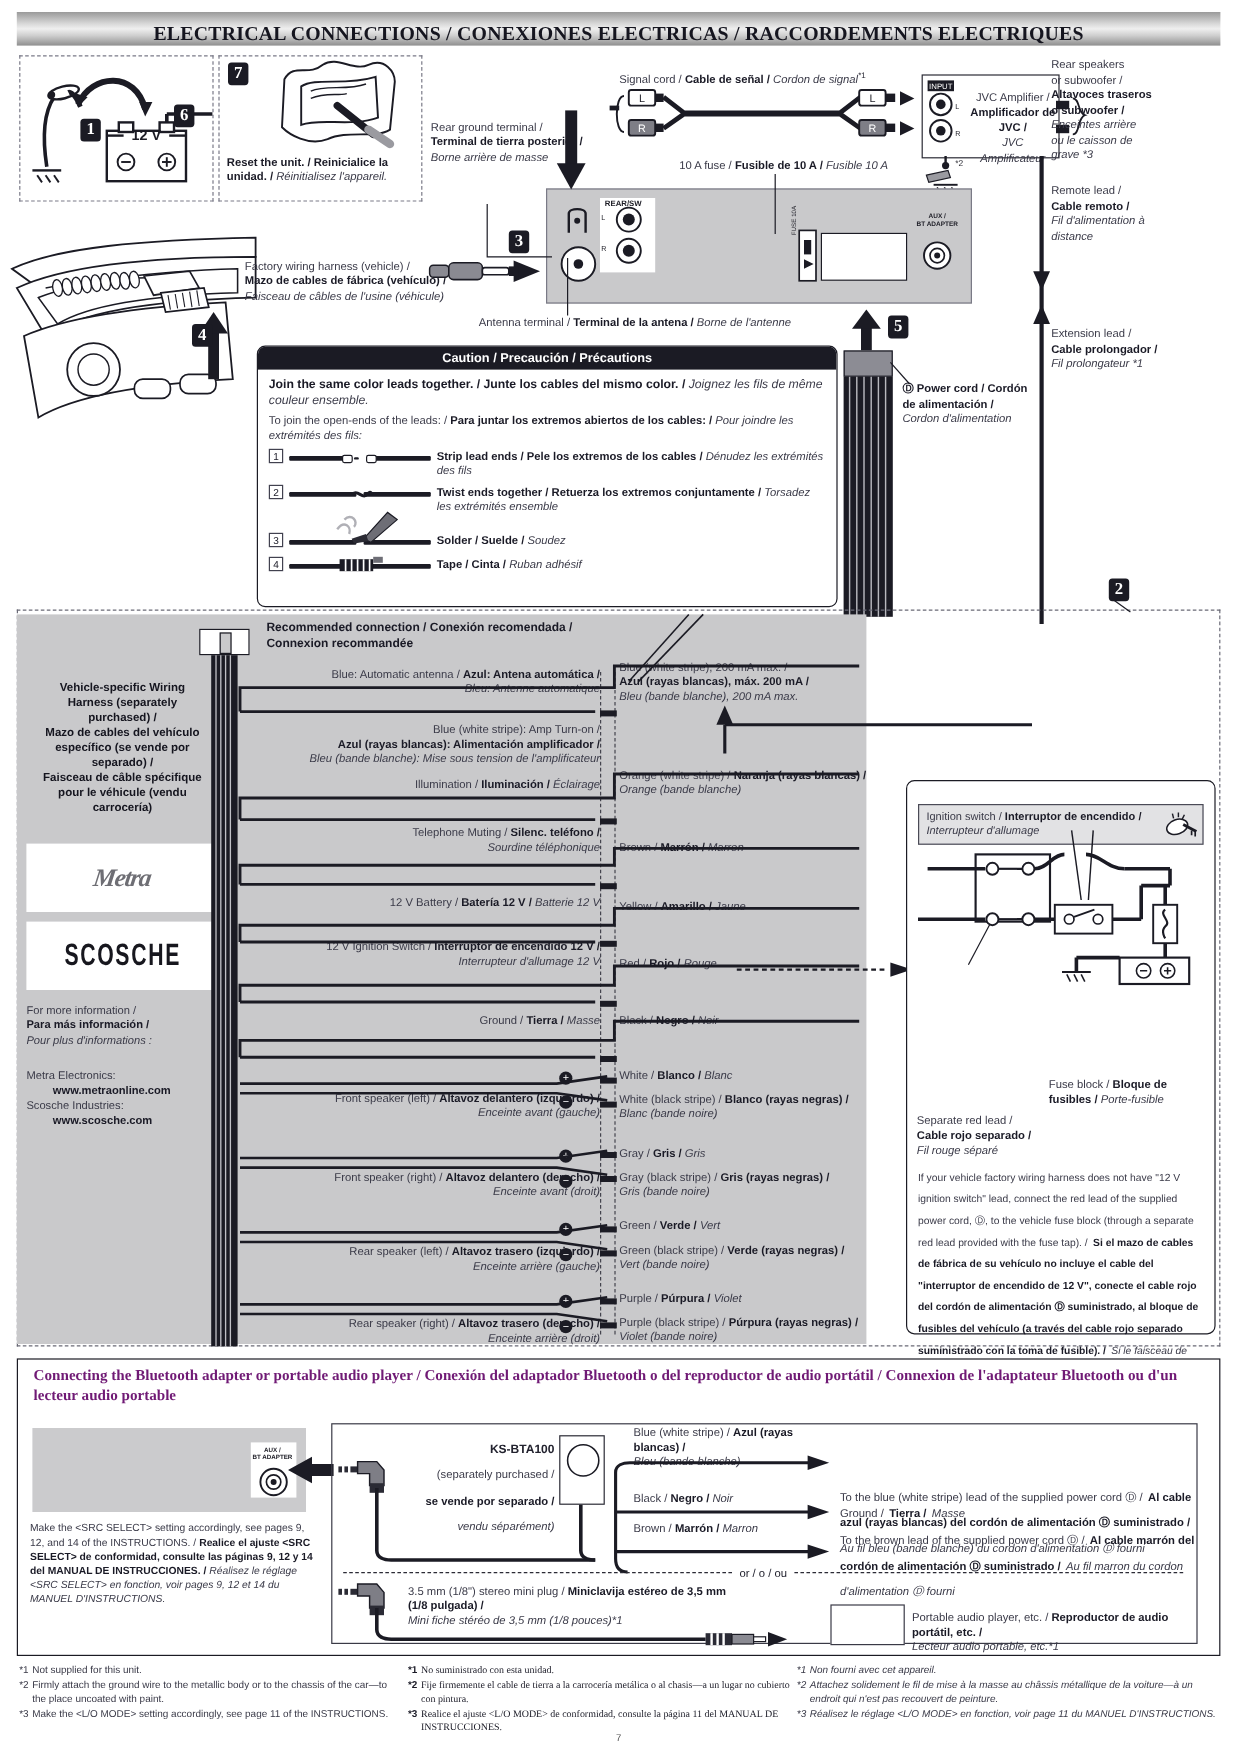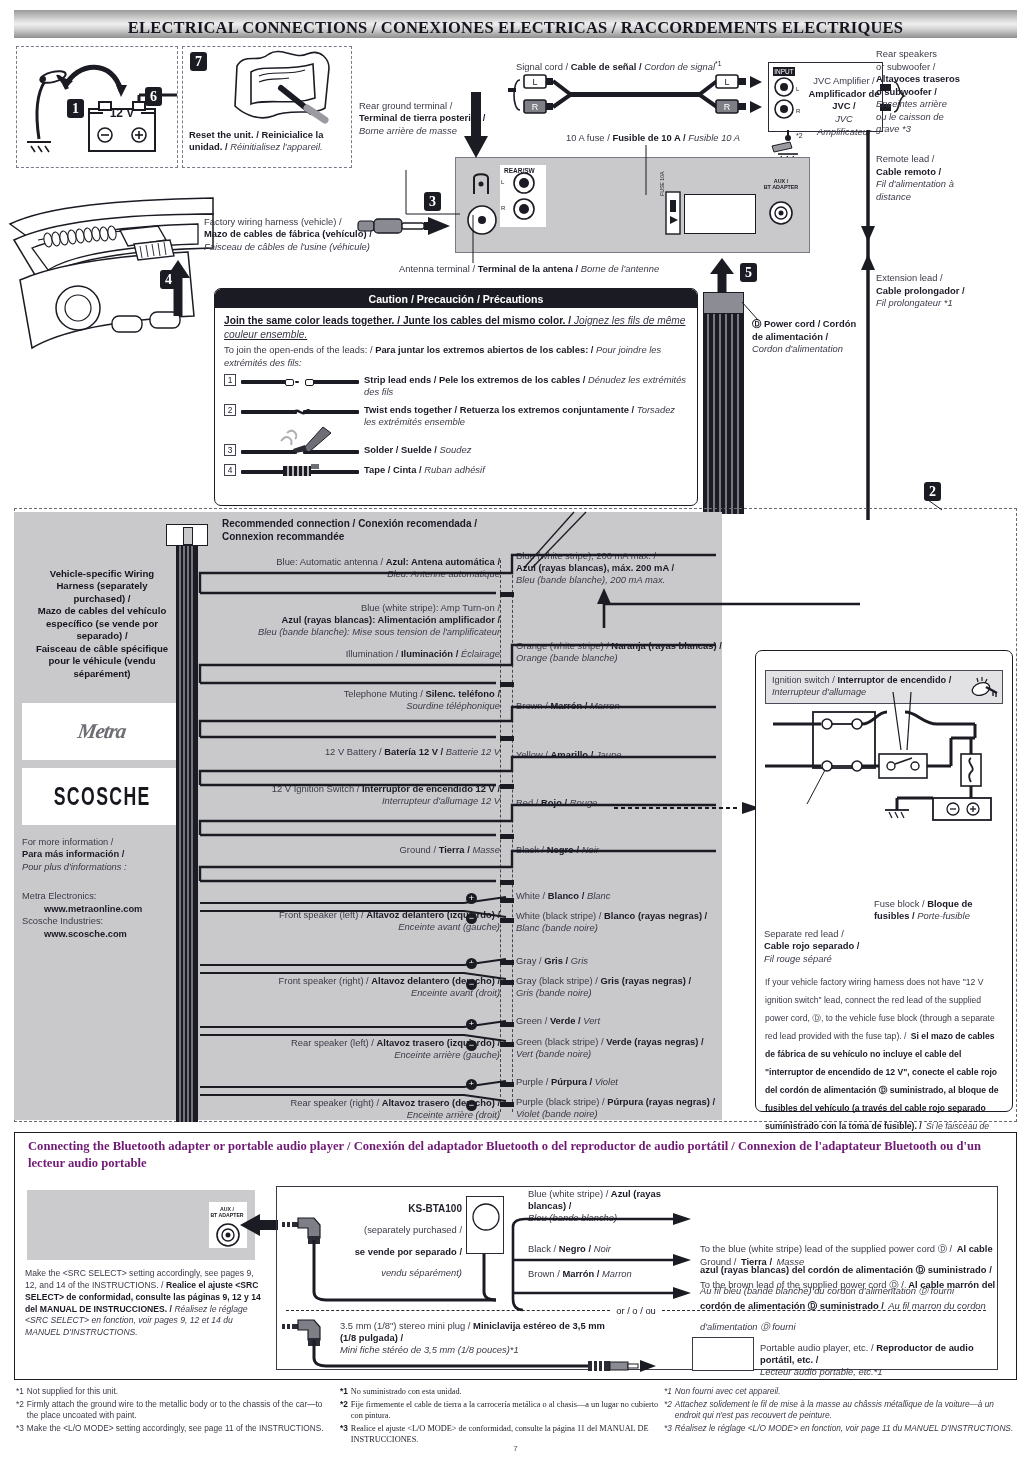--- a/index.html
+++ b/index.html
@@ -36,21 +36,21 @@
     width: 17px; height: 19px; background: #1b1b24; color: #fff;
     font-family: "Liberation Serif", serif;
     font-weight: bold; font-size: 14px;
     display: flex; align-items: center; justify-content: center;
     border-radius: 3px;
   }
 
   
   .tx { font-size: 9.4px; line-height: 1.26; color: #23232f; }
   .tx.s8 { font-size: 8.6px; }
-  .tx.s10 { font-size: 10.2px; text-decoration: underline; }
+  .tx.s10 { font-size: 10.2px; }
   .en { color: #3a3a48; }
   .es { font-weight: bold; color: #1a1a26; }
   .fr { font-style: italic; color: #3a3a48; }
 
   
   #caution-box {
     left: 214px; top: 288px; width: 484px; height: 218px;
     background: #ffffff; border: 1.6px solid #1b1b24; border-radius: 7px;
     overflow: hidden;
   }
@@ -573,21 +573,21 @@
 
 <div class="pg" id="vehicle-harness-note">
   <span>Vehicle-specific Wiring</span><br>
   <span>Harness (separately</span><br>
   <span>purchased) /</span><br>
   <span>Mazo de cables del vehículo</span><br>
   <span>específico (se vende por</span><br>
   <span>separado) /</span><br>
   <span>Faisceau de câble spécifique</span><br>
   <span>pour le véhicule (vendu</span><br>
-  <span>séparément)</span>
+  <span>carrocería)</span>
 </div>
 
 <div class="pg logo-card" id="metra-logo-card">
   <div id="metra-logo-text">Metra</div>
 </div>
 <div class="pg logo-card" id="scosche-logo-card">
   <div id="scosche-logo-text">SCOSCHE</div>
 </div>
 
 <div class="pg" id="more-info">

